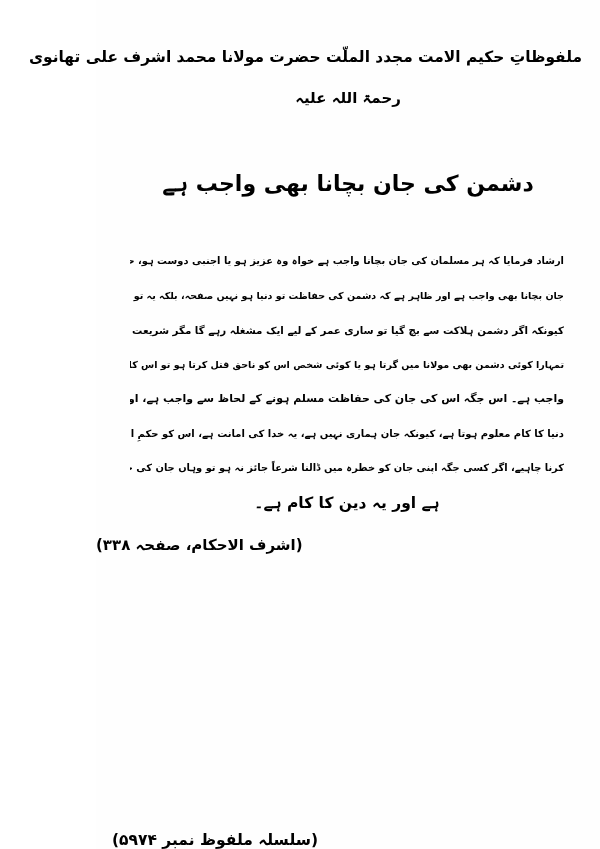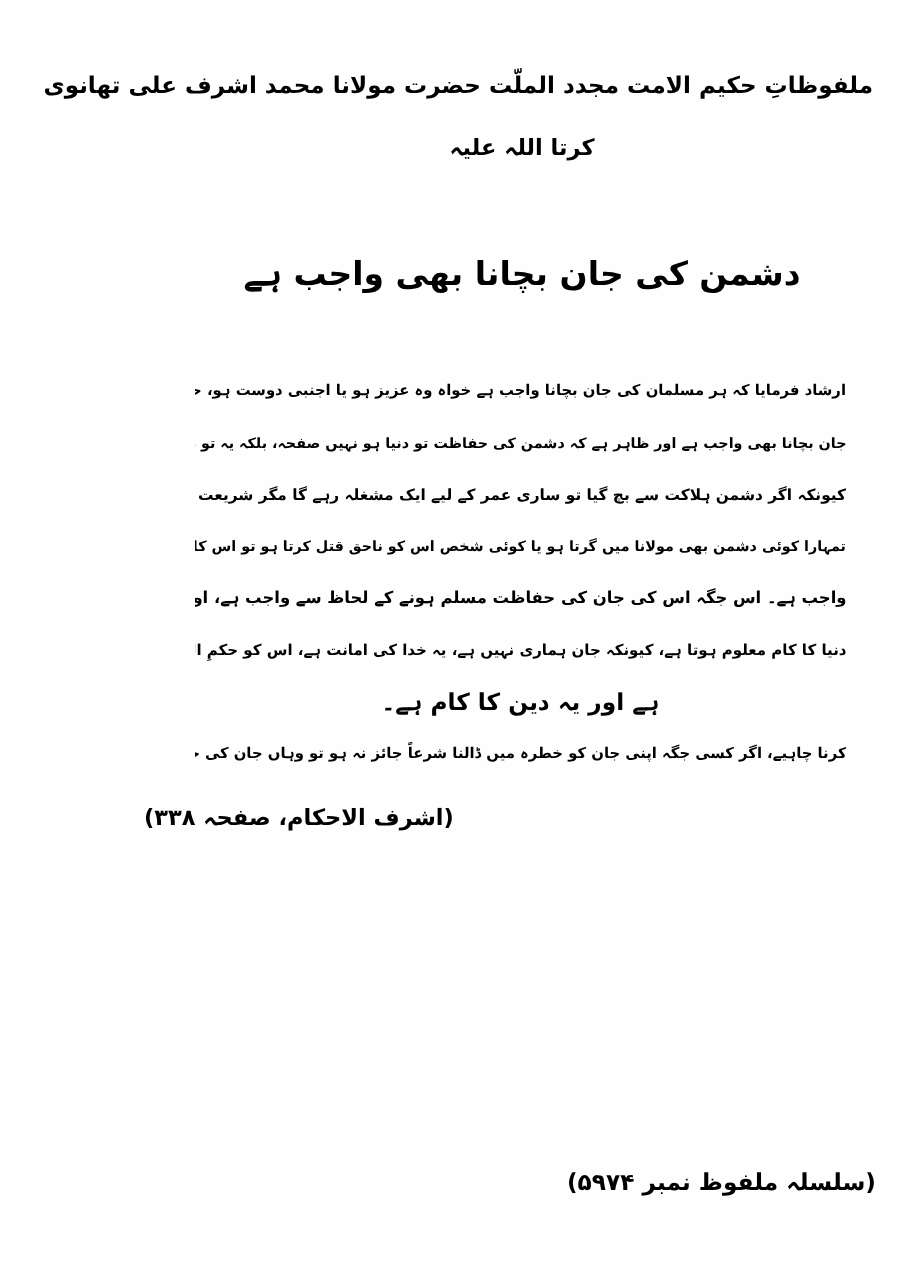--- a/index.html
+++ b/index.html
@@ -96,58 +96,57 @@
     text-align: left;
     font-size: 15px;
     font-weight: 700;
     direction: rtl;
     unicode-bidi: isolate;
   }
 
   
   .doc-footer {
     margin-top: auto;
-    margin-bottom: 52px;
     padding: 0 16px;
-    text-align: right;
+    text-align: left;
     direction: rtl;
     unicode-bidi: isolate;
   }
 
   .footer-ref {
     display: inline-block;
     font-size: 15.5px;
     font-weight: 700;
     direction: rtl;
     unicode-bidi: isolate;
   }
 </style>
 </head>
 <body>
 
 <div class="page">
 
   <div class="doc-header">
     <div class="header-main" style="font-size: 15.4px;">ملفوظاتِ حکیم الامت مجدد الملّت حضرت مولانا محمد اشرف علی تھانوی</div>
-    <div class="header-sub">کرتا اللہ علیہ</div>
+    <div class="header-sub">رحمۃ اللہ علیہ</div>
   </div>
 
   <div class="doc-title">
     <span>دشمن کی جان بچانا بھی واجب ہے</span>
   </div>
 
   <div class="doc-body">
     <div class="body-line" style="font-size: 9.9px;">ارشاد فرمایا کہ ہر مسلمان کی جان بچانا واجب ہے خواہ وہ عزیز ہو یا اجنبی دوست ہو، حتیٰ کہ دشمن کی</div>
     <div class="body-line" style="font-size: 9.55px;">جان بچانا بھی واجب ہے اور ظاہر ہے کہ دشمن کی حفاظت تو دنیا ہو نہیں صفحہ، بلکہ یہ تو دنیا کے لیے مضر ہے</div>
     <div class="body-line" style="font-size: 10.25px;">کیونکہ اگر دشمن ہلاکت سے بچ گیا تو ساری عمر کے لیے ایک مشغلہ رہے گا مگر شریعت کا حکم ہے کہ اگر</div>
     <div class="body-line" style="font-size: 9.55px;">تمہارا کوئی دشمن بھی مولانا میں گرتا ہو یا کوئی شخص اس کو ناحق قتل کرتا ہو تو اس کا بچانا حسبِ وسعت</div>
     <div class="body-line" style="font-size: 10.95px;">واجب ہے۔ اس جگہ اس کی جان کی حفاظت مسلم ہونے کے لحاظ سے واجب ہے، اور یہ دین ہے۔ اور</div>
     <div class="body-line" style="font-size: 10px;">دنیا کا کام معلوم ہوتا ہے، کیونکہ جان ہماری نہیں ہے، یہ خدا کی امانت ہے، اس کو حکمِ الٰہی کے موافق خرچ</div>
+    <div class="body-line" style="font-size: 9.9px;">کرنا چاہیے، اگر کسی جگہ اپنی جان کو خطرہ میں ڈالنا شرعاً جائز نہ ہو تو وہاں جان کی حفاظت شرعاً واجب</div>
     <div class="body-line last-line">ہے اور یہ دین کا کام ہے۔</div>
-    <div class="body-line" style="font-size: 9.9px;">کرنا چاہیے، اگر کسی جگہ اپنی جان کو خطرہ میں ڈالنا شرعاً جائز نہ ہو تو وہاں جان کی حفاظت شرعاً واجب</div>
   </div>
 
   <div class="doc-citation">
     <span>(اشرف الاحکام، صفحہ ۳۳۸)</span>
   </div>
 
   <div class="doc-footer">
     <span class="footer-ref">(سلسلہ ملفوظ نمبر ۵۹۷۴)</span>
   </div>
 

